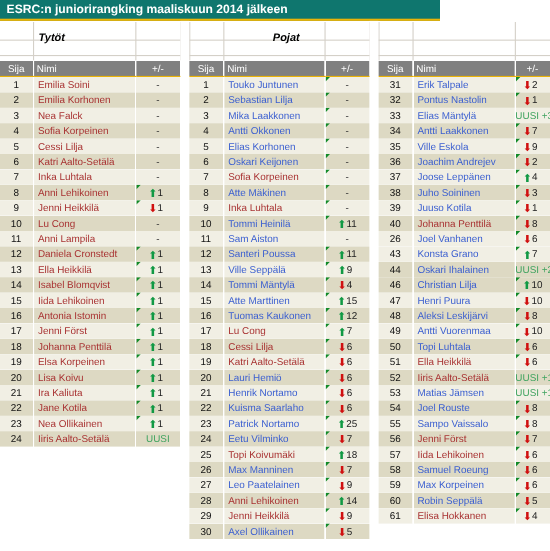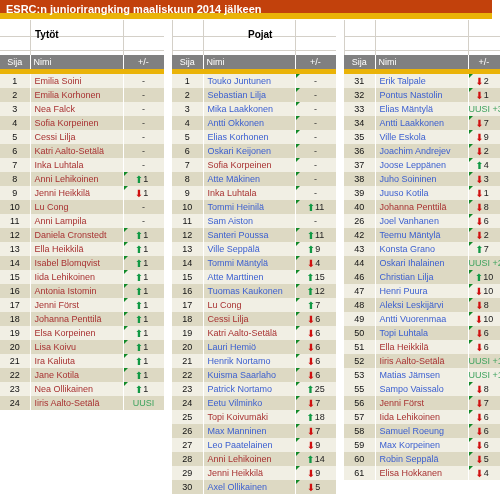--- a/index.html
+++ b/index.html
@@ -7,56 +7,57 @@
     width:500px;height:501px;overflow:hidden;
     background:#ffffff;
     font-family:"Liberation Sans", sans-serif;
     font-size:9px;
     -webkit-font-smoothing:none;
   }
   .sheet{position:relative;width:500px;height:501px;background:#fff;}
 
   
   .titlebar{
-    position:absolute;left:0;top:0;width:492px;height:19px;
-    background:#c2410c;
-    border-bottom:6px solid #eab308;
+    position:absolute;left:0;top:0;width:400px;height:19px;
+    background:#0f766e;
+    border-bottom:2px solid #eab308;
     box-sizing:border-box;
   }
   .titlebar .t{
     position:absolute;left:6px;top:3px;
     color:#ffffff;font-weight:bold;font-size:11px;
     white-space:nowrap;letter-spacing:0px;
   }
 
   
   .guide{position:absolute;background:#d4d0c8;}
   .guide.h{height:1px;}
   .guide.v{width:1px;}
 
   
   .caption{
     position:absolute;font-weight:bold;font-size:10px;color:#000;
     white-space:nowrap;
+    font-style:italic;
   }
 
   
   .block{position:absolute;top:55px;}
   .block table{border-collapse:collapse;table-layout:fixed;}
   .block td,.block th{
     padding:0;margin:0;
     height:14px;line-height:14px;
     font-size:9px;
     border-right:1px solid #ffffff;
     overflow:hidden;white-space:nowrap;
     box-sizing:border-box;
   }
   .hdr th{
     background:#808080;color:#ffffff;font-weight:normal;
-    border-bottom:5px solid #eab308;
+    border-bottom:1px solid #eab308;
     text-align:left;
   }
   .hdr th.c{text-align:center;}
   .hdr th.rank{padding-left:0;text-align:center;}
   .hdr th.name{padding-left:3px;}
 
   tr.odd td{background:#f1efe4;}
   tr.even td{background:#ddd9c3;}
 
   td.rank{text-align:center;color:#111;font-size:9px;}
@@ -477,25 +478,20 @@
           <tr class="even">
             <td class="rank">40</td>
             <td class="name girl">Johanna Penttilä</td>
             <td class="delta mark"><span class="arr down">⬇</span><span class="num"> 8</span></td>
           </tr>
           <tr class="odd">
             <td class="rank">26</td>
             <td class="name boy">Joel Vanhanen</td>
             <td class="delta mark"><span class="arr down">⬇</span><span class="num"> 6</span></td>
           </tr>
-          <tr class="even">
-            <td class="rank">42</td>
-            <td class="name boy">Teemu Mäntylä</td>
-            <td class="delta mark"><span class="arr down">⬇</span><span class="num"> 2</span></td>
-          </tr>
           <tr class="odd">
             <td class="rank">43</td>
             <td class="name boy">Konsta Grano</td>
             <td class="delta mark"><span class="arr up">⬆</span><span class="num"> 7</span></td>
           </tr>
           <tr class="even">
             <td class="rank">44</td>
             <td class="name boy">Oskari Ihalainen</td>
             <td class="delta"><span class="uusi">UUSI +20</span></td>
           </tr>
@@ -532,20 +528,25 @@
           <tr class="even">
             <td class="rank">52</td>
             <td class="name girl">Iiris Aalto-Setälä</td>
             <td class="delta"><span class="uusi">UUSI +12</span></td>
           </tr>
           <tr class="odd">
             <td class="rank">53</td>
             <td class="name boy">Matias Jämsen</td>
             <td class="delta"><span class="uusi">UUSI +11</span></td>
           </tr>
+          <tr class="even">
+            <td class="rank">54</td>
+            <td class="name boy">Joel Rouste</td>
+            <td class="delta mark"><span class="arr down">⬇</span><span class="num"> 8</span></td>
+          </tr>
           <tr class="odd">
             <td class="rank">55</td>
             <td class="name boy">Sampo Vaissalo</td>
             <td class="delta mark"><span class="arr down">⬇</span><span class="num"> 8</span></td>
           </tr>
           <tr class="even">
             <td class="rank">56</td>
             <td class="name girl">Jenni Först</td>
             <td class="delta mark"><span class="arr down">⬇</span><span class="num"> 7</span></td>
           </tr>

